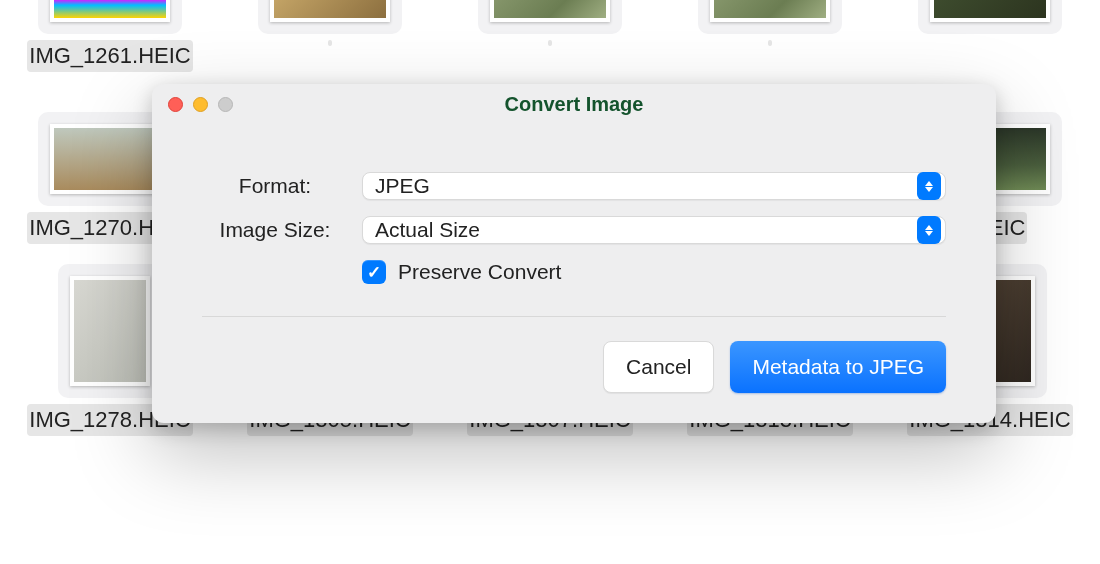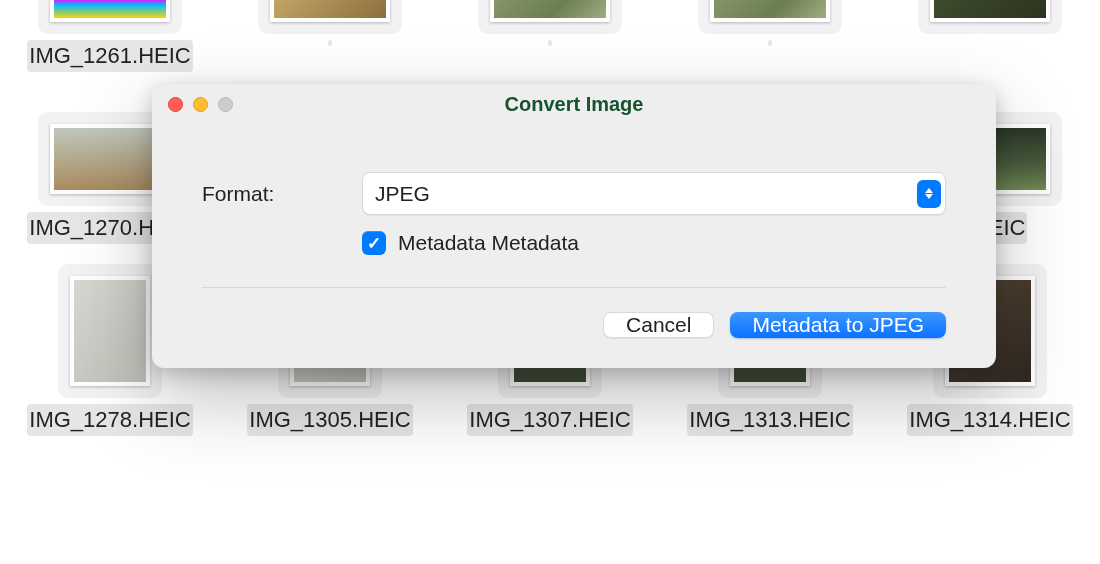--- a/index.html
+++ b/index.html
@@ -104,37 +104,37 @@
     .form {
       padding: 48px 50px 0 50px;
     }
     .form-row {
       display: flex;
       align-items: center;
       margin-bottom: 16px;
     }
     .form-label {
       width: 160px;
-      text-align: left;
+      text-align: center;
       padding-right: 14px;
       font-size: 21px;
       color: #222;
     }
     .form-control {
       flex: 1;
     }
 
     .select {
       display: flex;
       align-items: center;
       justify-content: space-between;
       background: #ffffff;
       border: 1px solid #d9d9d9;
       border-radius: 8px;
-      height: 43px;
+      height: 28px;
       padding: 0 4px 0 12px;
       font-size: 21px;
       color: #222;
       box-shadow: 0 1px 1px rgba(0,0,0,0.05);
     }
     .select-arrows {
       width: 24px; height: 28px;
       background: #007aff;
       border-radius: 6px;
       display: flex;
@@ -182,21 +182,21 @@
       margin: 32px 50px 24px 50px;
     }
 
     .button-row {
       display: flex;
       justify-content: flex-end;
       gap: 16px;
       padding: 0 50px;
     }
     .btn {
-      height: 26px;
+      height: 52px;
       border-radius: 8px;
       font-size: 21px;
       padding: 0 22px;
       border: none;
       cursor: pointer;
     }
     .btn-default {
       background: #ffffff;
       color: #222;
       border: 1px solid #d9d9d9;
@@ -330,28 +330,40 @@
         <div class="select">
           <span>JPEG</span>
           <span class="select-arrows">
             <span class="arrow-up"></span>
             <span class="arrow-down"></span>
           </span>
         </div>
       </div>
     </div>
 
+    <div class="form-row">
+      <div class="form-label">Image Size:</div>
+      <div class="form-control">
+        <div class="select">
+          <span>Actual Size</span>
+          <span class="select-arrows">
+            <span class="arrow-up"></span>
+            <span class="arrow-down"></span>
+          </span>
+        </div>
+      </div>
+    </div>
 
     <div class="form-row">
       <div class="form-label"></div>
       <div class="form-control checkbox-row">
         <div class="checkbox">
           <span class="checkmark">✓</span>
         </div>
-        <span class="checkbox-label">Metadata Metadata</span>
+        <span class="checkbox-label">Preserve Convert</span>
       </div>
     </div>
   </div>
 
   <div class="divider"></div>
 
   <div class="button-row">
     <button class="btn btn-default">Cancel</button>
     <button class="btn btn-primary">Metadata to JPEG</button>
   </div>

